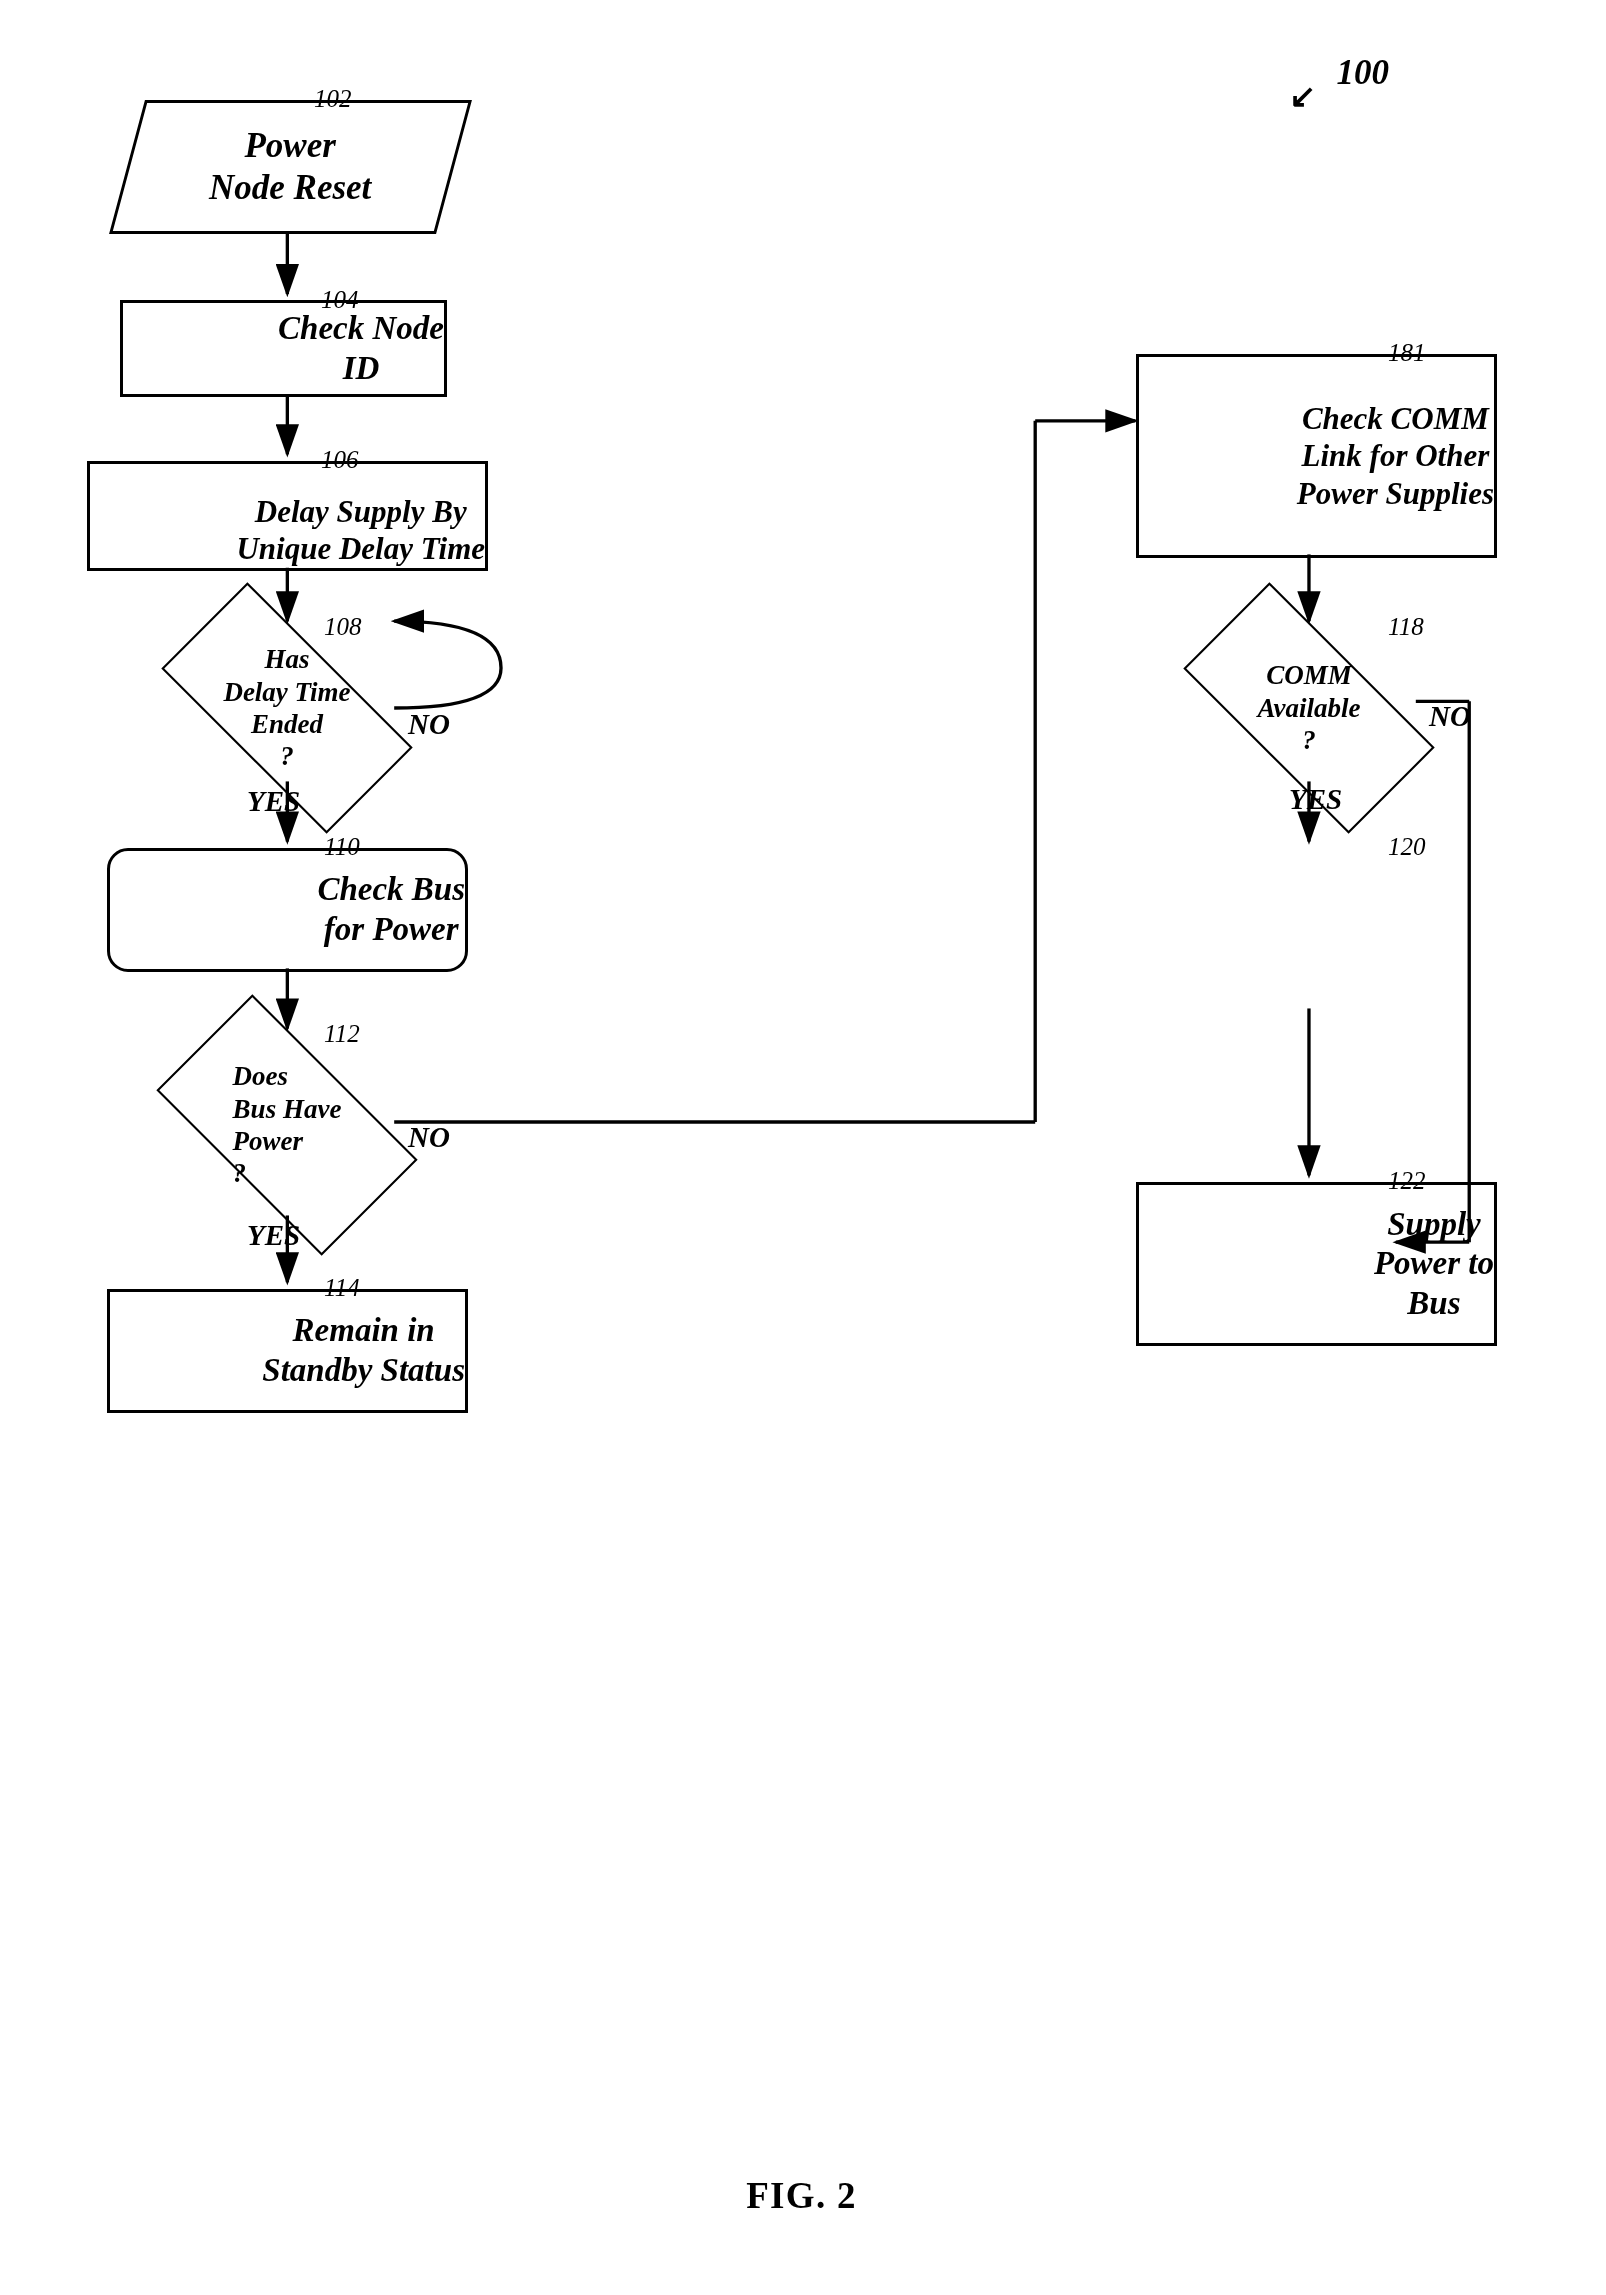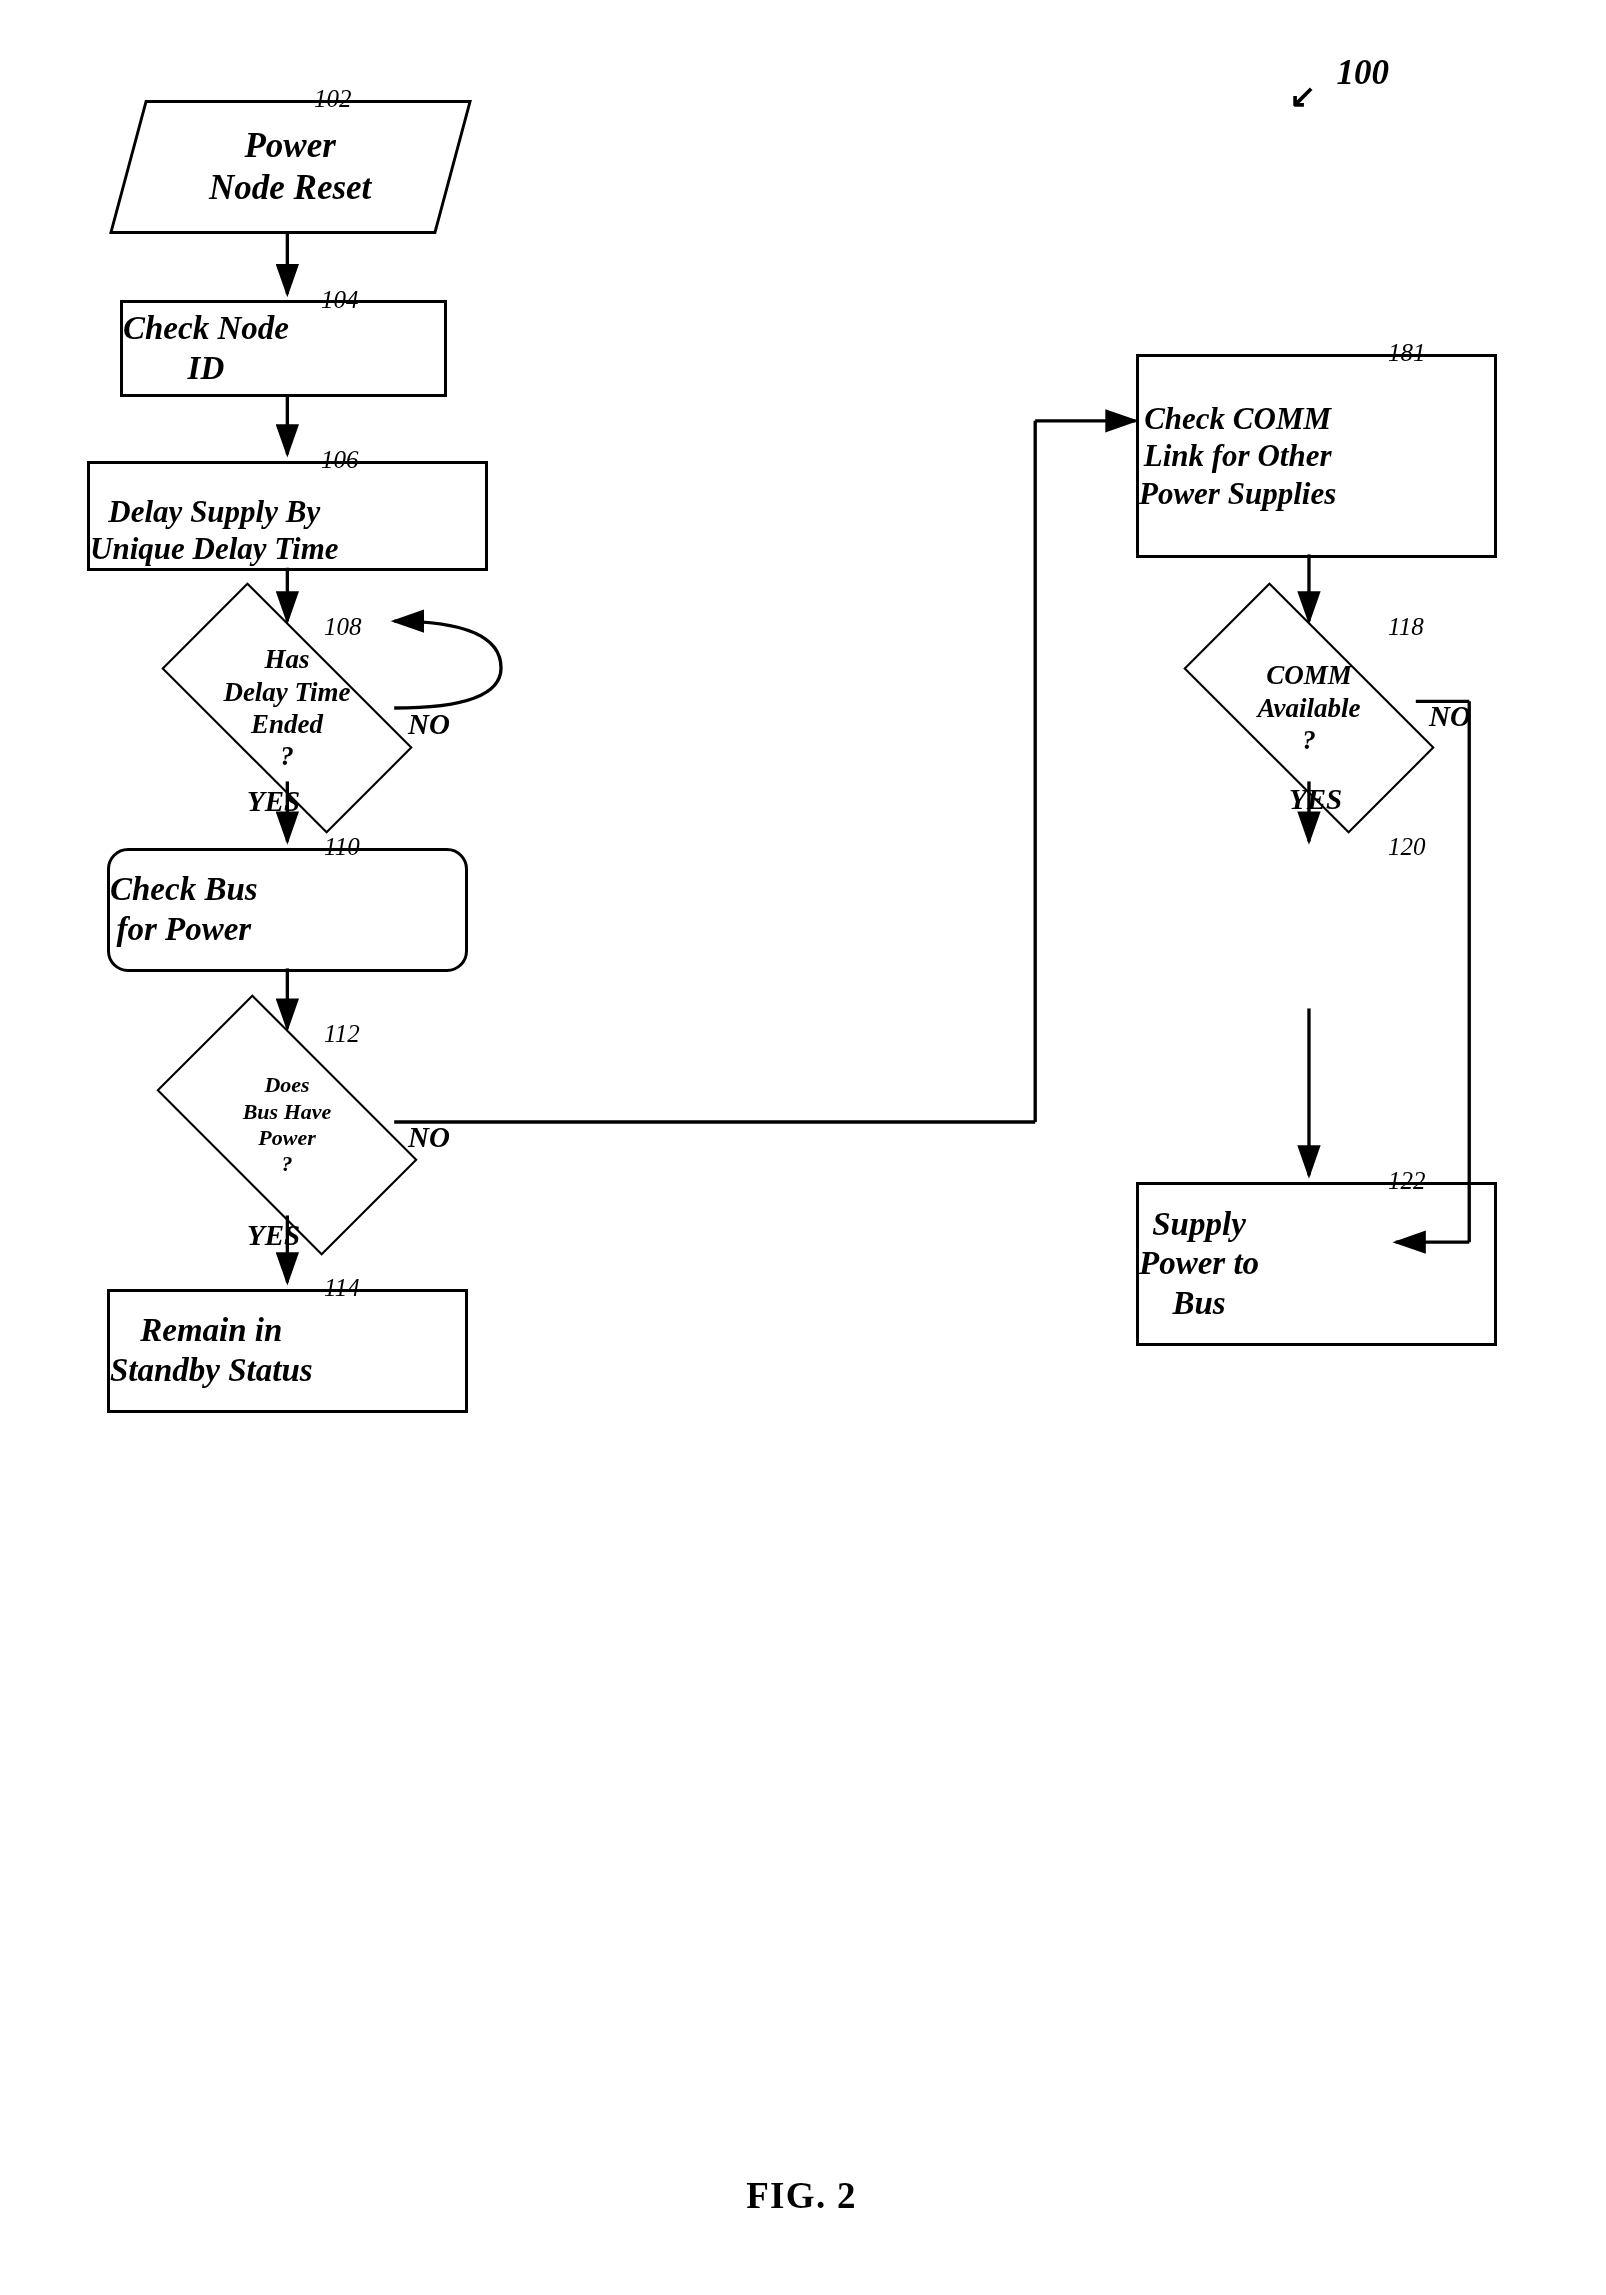--- a/index.html
+++ b/index.html
@@ -25,21 +25,21 @@
       font-size: 25px;
       font-style: italic;
     }
 
     
     .rect-box {
       position: absolute;
       border: 3.3px solid #000;
       display: flex;
       align-items: center;
-      justify-content: flex-start;
+      justify-content: flex-end;
     }
 
     
     .connector-svg {
       position: absolute;
       top: 0;
       left: 0;
       width: 100%;
       height: 100%;
       pointer-events: none;
@@ -142,21 +142,21 @@
   <div class="ref-num" style="top:793px; left:257px;">110</div>
   <div class="rect-box" style="top:808px; left:40px; width:361px; height:124px;border-radius:21px;">
     <div style="font-size:33px; font-style:italic; font-weight:bold; text-align:center; line-height:1.2;">
       Check Bus<br>for Power
     </div>
   </div>
 
   <div class="ref-num" style="top:980px; left:257px;text-align:center;">112</div>
   <div style="position:absolute; top:988px; left:53px; width:334px; height:194px;">
     <div style="position:absolute; top:0; left:0; width:334px; height:194px; border:3.3px solid #000; transform:rotate(45deg) scale(0.7); transform-origin:center;"></div>
-    <div style="position:absolute; top:0; left:0; width:334px; height:194px; display:flex; align-items:center; justify-content:center; font-size:22px; font-style:italic; font-weight:bold; text-align:center; line-height:1.2;">
+    <div style="position:absolute; top:0; left:0; width:334px; height:194px; display:flex; align-items:center; justify-content:center; font-size:27px; font-style:italic; font-weight:bold; line-height:1.2;">
       Does<br>Bus Have<br>Power<br>?
     </div>
   </div>
 
   <div style="position:absolute; top:1081px; left:341px; font-size:29px; font-weight:bold; font-style:italic;">NO</div>
 
   <div style="position:absolute; top:1179px; left:180px; font-size:29px; font-weight:bold; font-style:italic;">YES</div>
 
   <div class="ref-num" style="top:1234px; left:257px;">114</div>
   <div class="rect-box" style="top:1249px; left:40px; width:361px; height:124px;">

